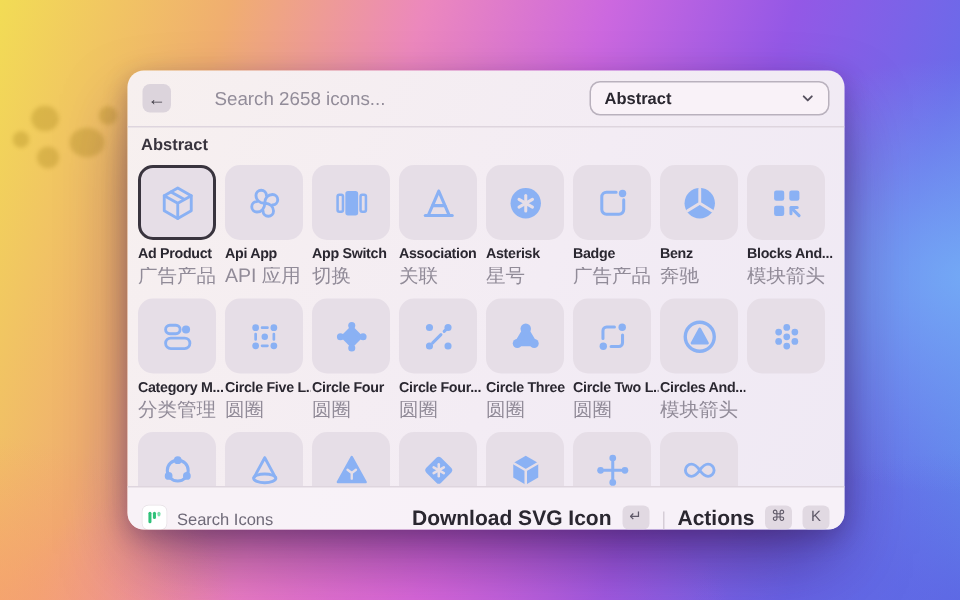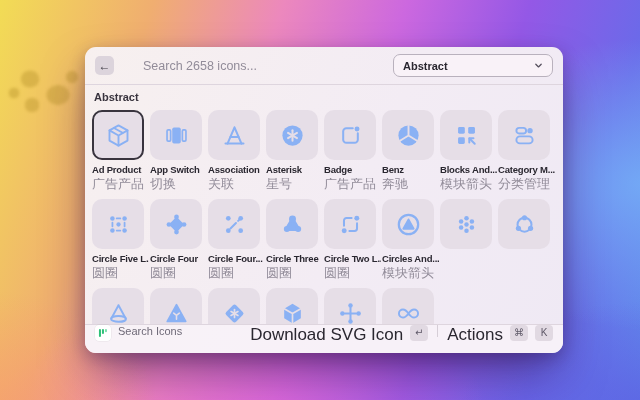--- a/index.html
+++ b/index.html
@@ -57,27 +57,27 @@
   .tile{width:52px;height:50px;border-radius:10px;background:#e6dee7;color:#8ab1f4;
     display:flex;align-items:center;justify-content:center;box-sizing:border-box}
   .tile.selected{border:2px solid #39343e}
   .tile svg{width:27px;height:27px;display:block}
   .cell .label{font-size:9.5px;letter-spacing:-.2px;font-weight:bold;color:#2a2730;line-height:12px;
     margin-top:4px;white-space:nowrap;max-width:57px;overflow:hidden}
   .cell .sublabel{font-size:13px;color:#918b98;line-height:12px;margin-top:2px;
     white-space:nowrap;max-width:57px;overflow:hidden}
   
   .ftr{height:28px;flex:0 0 auto;border-top:1px solid #ded5de;background:rgba(248,242,248,.85);
-    display:flex;align-items:flex-start;padding:0 10px;gap:7px}
+    display:flex;align-items:flex-end;padding:0 10px;gap:7px}
   .logo{width:16px;height:16px;border-radius:4px;background:#fff;flex:0 0 auto;
     display:flex;align-items:center;justify-content:center;box-shadow:0 0 0 .5px rgba(0,0,0,.07)}
   .logo svg{width:12px;height:12px;display:block}
   .app-name{font-size:11px;color:#6f6a78}
   .spacer{flex:1}
-  .action-label{font-size:17px;font-weight:normal;color:#2a2730}
+  .action-label{font-size:14px;font-weight:bold;color:#2a2730}
   .key{height:16px;min-width:10px;padding:0 4px;border-radius:4px;background:#e1d9e2;color:#5f5968;
     font-size:10px;line-height:1;display:flex;align-items:center;justify-content:center}
   .vline{width:1px;height:12px;background:#d6ced7;margin:0 2px}
 </style>
 </head>
 <body>
 
 <div class="bg"></div>
 <div class="watermark"></div>
 
@@ -103,20 +103,34 @@
     <div class="grid">
         <div class="cell">
           <div class="tile selected">
             <svg viewBox="0 0 24 24">
               <path d="M12 3 20 7.5V16.5L12 21 4 16.5V7.5Z" fill="none" stroke="currentColor" stroke-linecap="round" stroke-linejoin="round" stroke-width="1.7"></path>
               <path d="M4 7.5 12 12 20 7.5M12 12V21M8 5.3 16 9.8" fill="none" stroke="currentColor" stroke-linecap="round" stroke-linejoin="round" stroke-width="1.7"></path>
             </svg>
           </div>
           <div class="label">Ad Product</div>
           <div class="sublabel">广告产品</div>
+        </div>
+        <div class="cell">
+          <div class="tile">
+            <svg viewBox="0 0 24 24">
+              <g fill="none" stroke="currentColor" stroke-linecap="round" stroke-linejoin="round" stroke-width="1.7">
+                <path d="M12 12c0-3.2 2-5.2 4.6-5.2a3.1 3.1 0 0 1 0 6.2"></path>
+                <path d="M12 12c0-3.2 2-5.2 4.6-5.2a3.1 3.1 0 0 1 0 6.2" transform="rotate(90 12 12)"></path>
+                <path d="M12 12c0-3.2 2-5.2 4.6-5.2a3.1 3.1 0 0 1 0 6.2" transform="rotate(180 12 12)"></path>
+                <path d="M12 12c0-3.2 2-5.2 4.6-5.2a3.1 3.1 0 0 1 0 6.2" transform="rotate(270 12 12)"></path>
+              </g>
+            </svg>
+          </div>
+          <div class="label">Api App</div>
+          <div class="sublabel">API 应用</div>
         </div>
         <div class="cell">
           <div class="tile">
             <svg viewBox="0 0 24 24">
               <rect x="8.2" y="4.8" width="7.6" height="14.4" rx="1.6" fill="currentColor"></rect>
               <rect x="3.6" y="7" width="3.2" height="10" rx="1" fill="none" stroke="currentColor" stroke-linecap="round" stroke-linejoin="round" stroke-width="1.5"></rect>
               <rect x="17.2" y="7" width="3.2" height="10" rx="1" fill="none" stroke="currentColor" stroke-linecap="round" stroke-linejoin="round" stroke-width="1.5"></rect>
             </svg>
           </div>
           <div class="label">App Switch</div>

